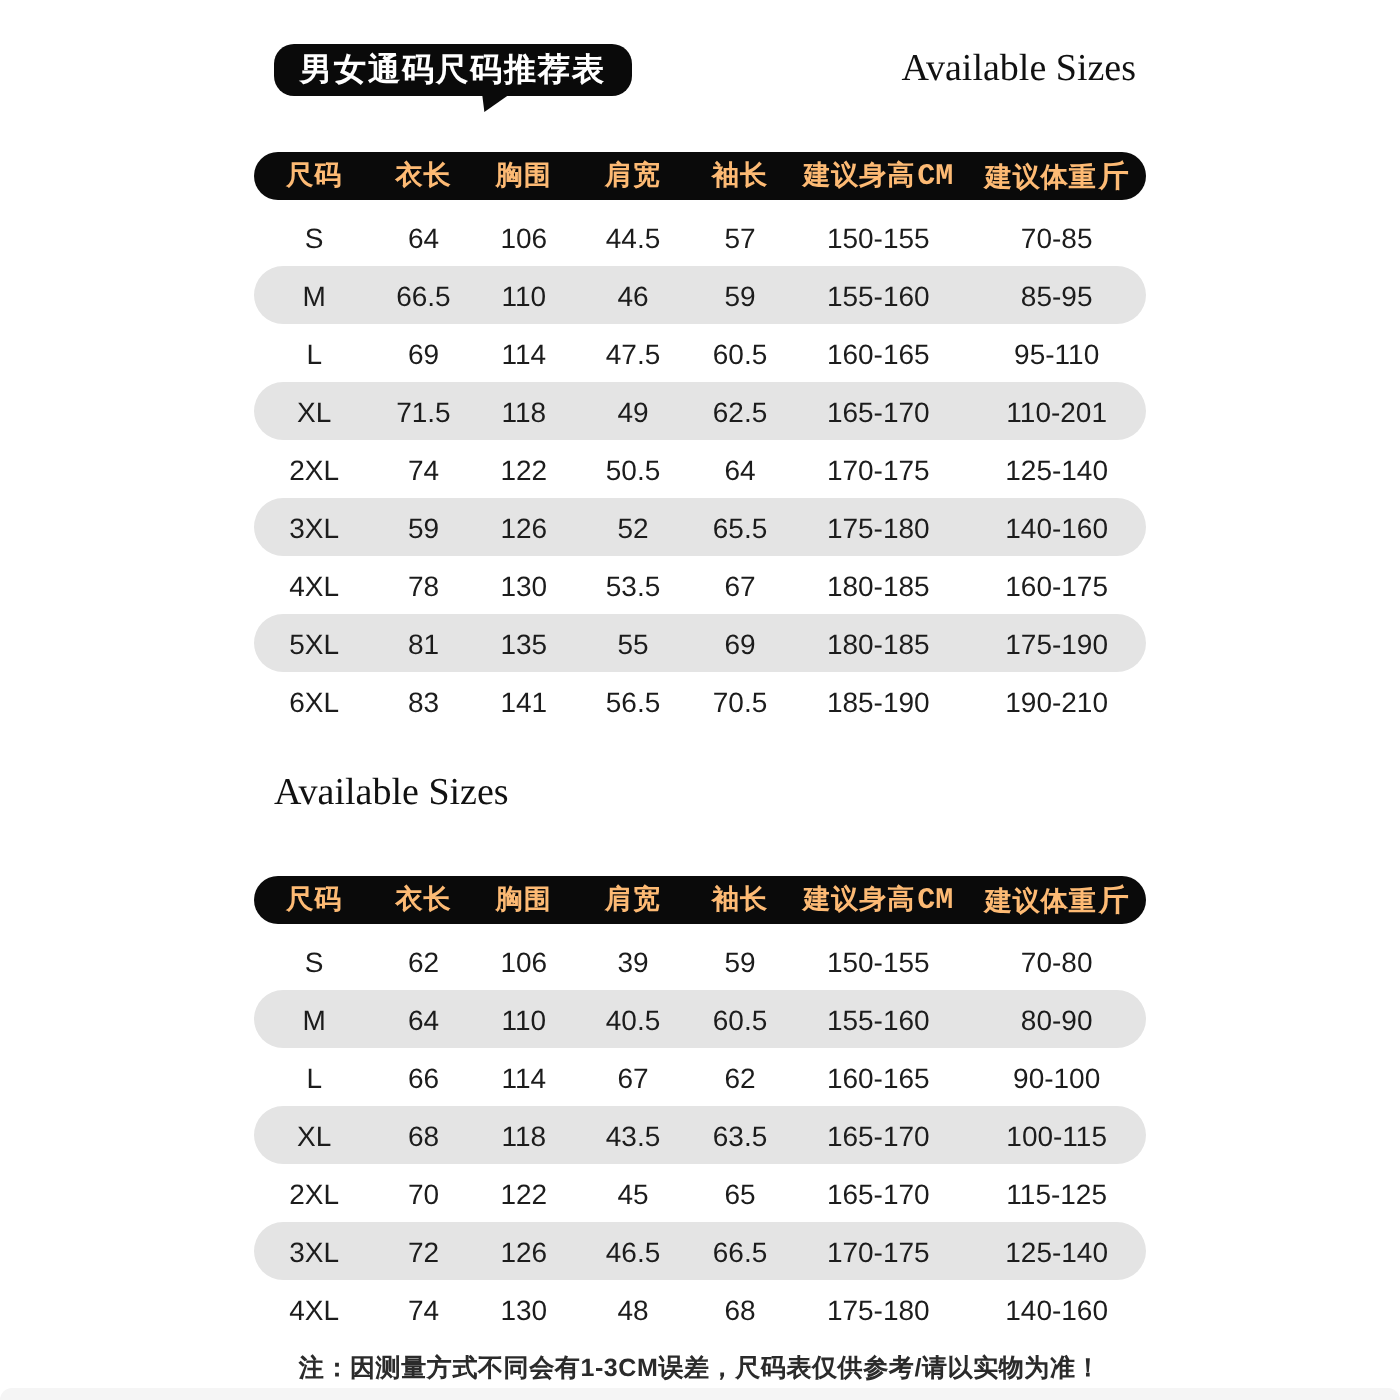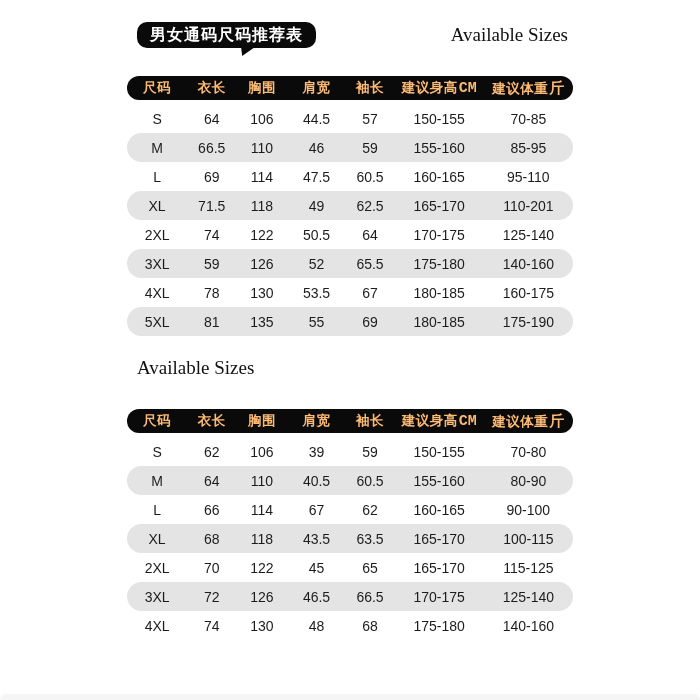--- a/index.html
+++ b/index.html
@@ -206,20 +206,29 @@
           </div>
           <div class="trow drow alt">
             <div>5XL</div>
             <div>81</div>
             <div>135</div>
             <div>55</div>
             <div>69</div>
             <div>180-185</div>
             <div>175-190</div>
           </div>
+          <div class="trow drow">
+            <div>6XL</div>
+            <div>83</div>
+            <div>141</div>
+            <div>56.5</div>
+            <div>70.5</div>
+            <div>185-190</div>
+            <div>190-210</div>
+          </div>
         </div>
     </section>
 
     <section class="section-2">
       <div class="section-head">
         <div class="avail">Available Sizes</div>
       </div>
       <div class="size-table">
           <div class="trow thead">
             <div><span>尺码</span></div>
@@ -289,16 +298,17 @@
             <div>74</div>
             <div>130</div>
             <div>48</div>
             <div>68</div>
             <div>175-180</div>
             <div>140-160</div>
           </div>
         </div>
     </section>
 
+    <div class="note">注：因测量方式不同会有1-3CM误差，尺码表仅供参考/请以实物为准！</div>
   </div>
 
   <div class="bottom-edge"></div>
 </div>
 
 </body></html>

